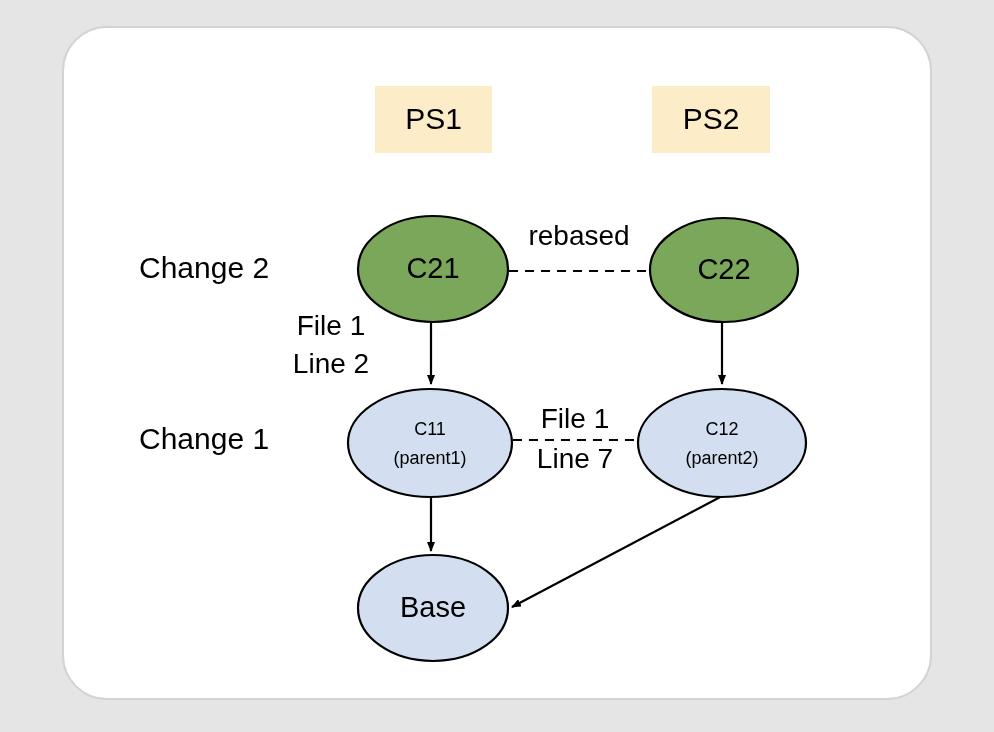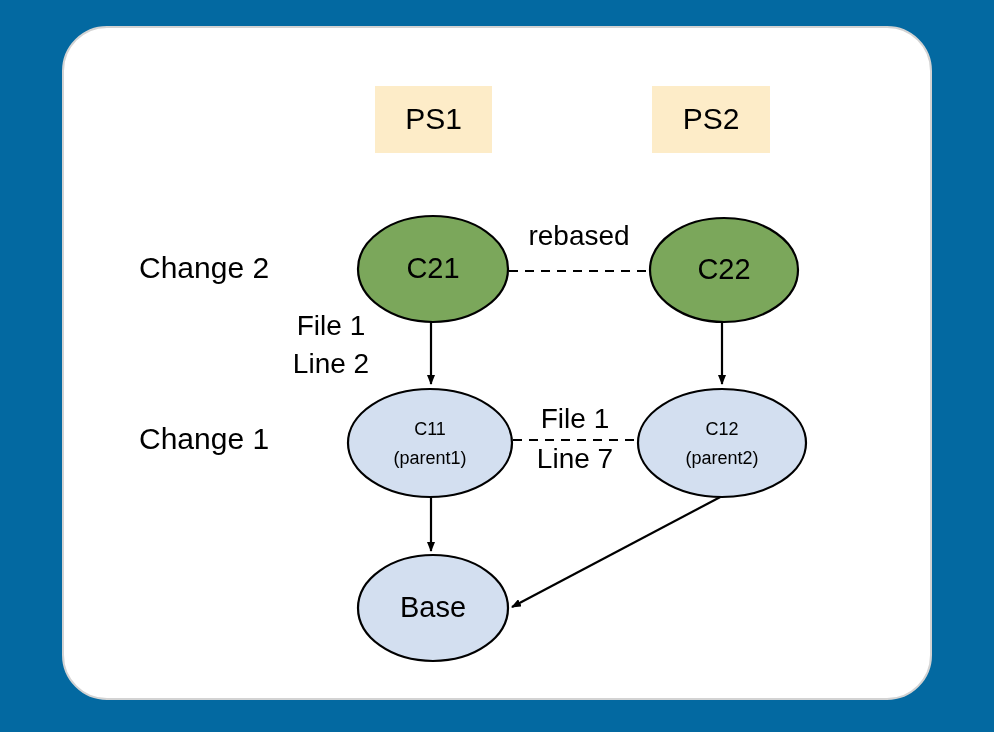--- a/index.html
+++ b/index.html
@@ -11,21 +11,21 @@
   body {
     width: 994px;
     height: 732px;
     overflow: hidden;
     font-family: "Liberation Sans", "DejaVu Sans", sans-serif;
   }
   #canvas {
     position: relative;
     width: 994px;
     height: 732px;
-    background: #0369a1;
+    background: #e5e5e5;
   }
   #diagram-svg {
     position: absolute;
     left: 0;
     top: 0;
     width: 994px;
     height: 732px;
   }
   .node-text {
     font-family: "Liberation Sans", "DejaVu Sans", sans-serif;

